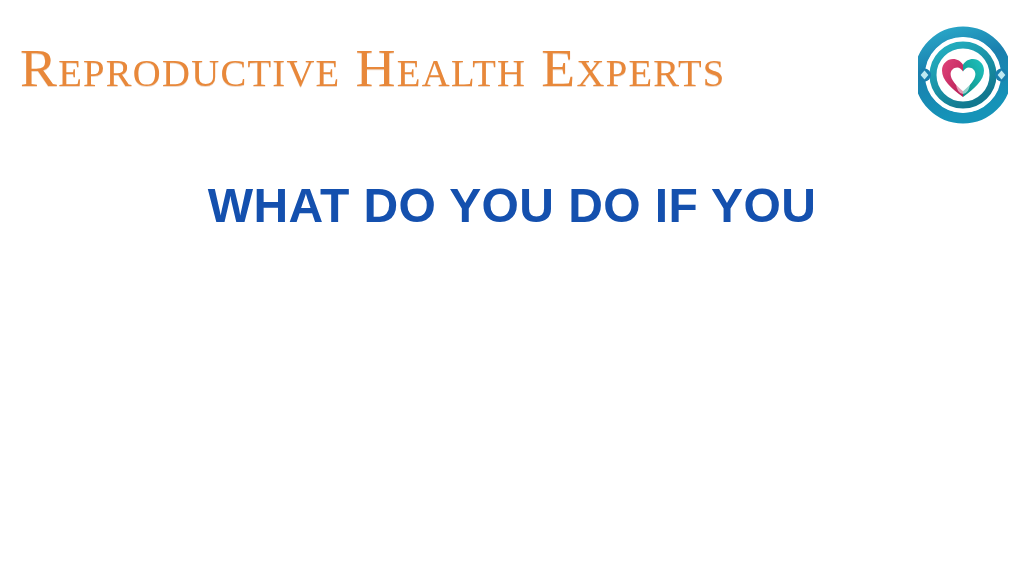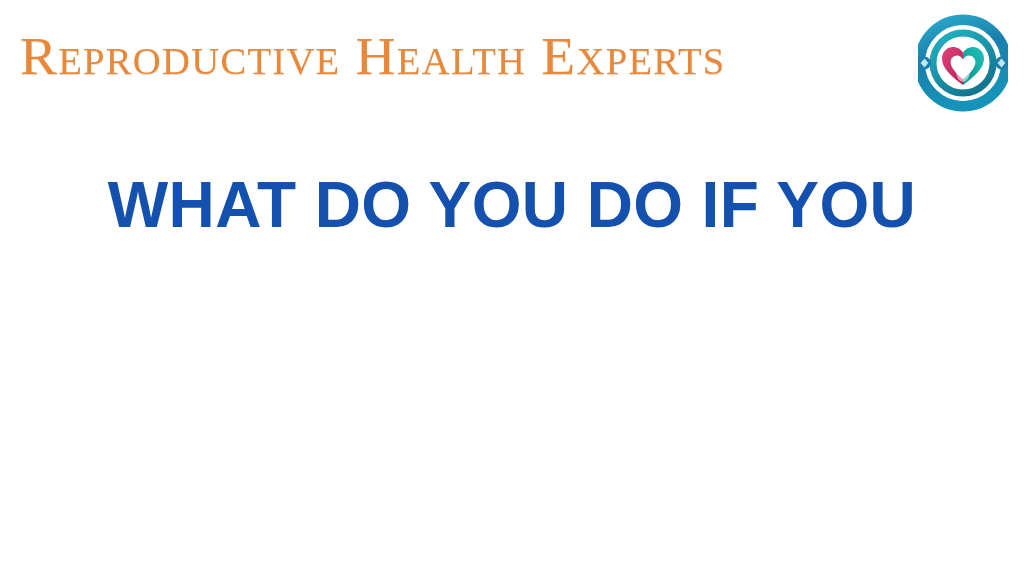--- a/index.html
+++ b/index.html
@@ -18,21 +18,21 @@
     position: relative;
     width: 1024px;
     height: 576px;
     background: #ffffff;
   }
 
   
   .header-band {
     position: absolute;
     left: 0;
-    top: 4px;
+    top: 16px;
     width: 1024px;
     height: 118px;
   }
 
   .brand-wordmark {
     position: absolute;
     left: 20px;
     top: 24px;
     width: 850px;
     font-family: "Liberation Serif", "DejaVu Serif", serif;
@@ -61,21 +61,21 @@
   
   .headline {
     position: absolute;
     left: 0;
     top: 162px;
     width: 1024px;
     text-align: center;
     color: #1450ae;
     font-family: "Liberation Sans", sans-serif;
     font-weight: bold;
-    font-size: 64px;
+    font-size: 48px;
     line-height: 87px;
     letter-spacing: .4px;
   }
   .headline .hl-line {
     display: block;
     white-space: nowrap;
   }
 
   .body-blank {
     position: absolute;

